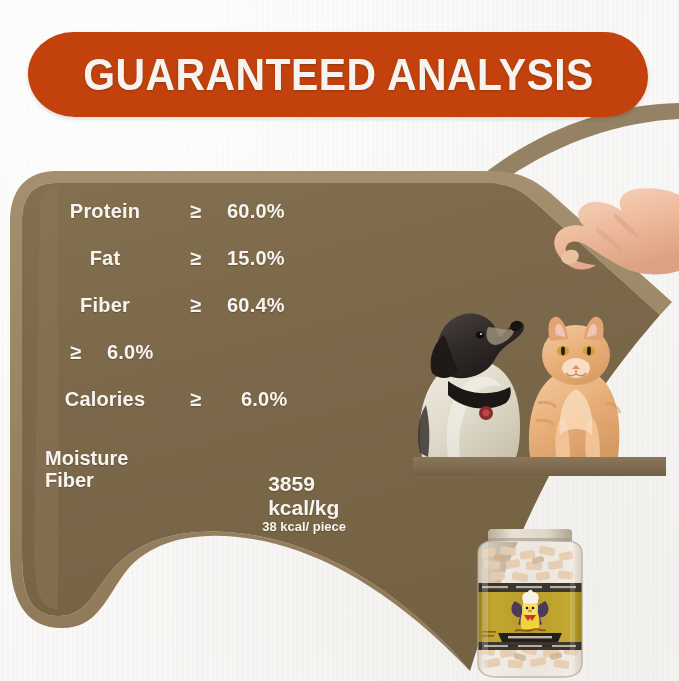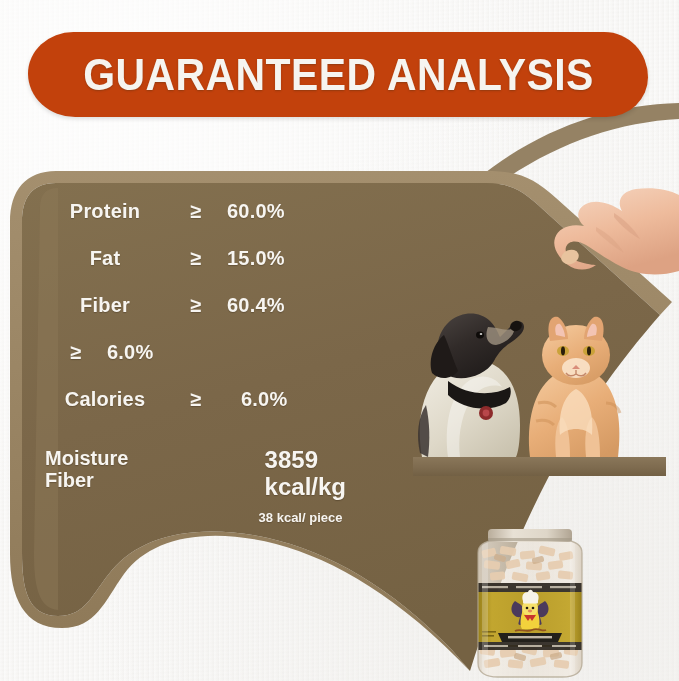--- a/index.html
+++ b/index.html
@@ -114,27 +114,27 @@
     justify-content: space-between;
   }
   #cal-label {
     font-size: 20px;
     font-weight: bold;
     line-height: 1.12;
     text-shadow: 0 1px 1px rgba(55,40,22,0.35);
   }
   #cal-right { text-align: left; padding-right: 4px; }
   #cal-value {
-    font-size: 24px;
+    font-size: 21px;
     font-weight: bold;
     line-height: 1.12;
     text-shadow: 0 1px 1px rgba(55,40,22,0.35);
+    margin-top: 25px;
   }
   #cal-sub {
-    margin-top: 9px;
     margin-left: -6px;
     font-size: 13px;
     font-weight: bold;
     text-shadow: 0 1px 1px rgba(55,40,22,0.3);
   }
 
   
   #photo { left: 400px; top: 185px; width: 279px; height: 300px; z-index: 4; }
   #shelf {
     left: 413px; top: 457px;

